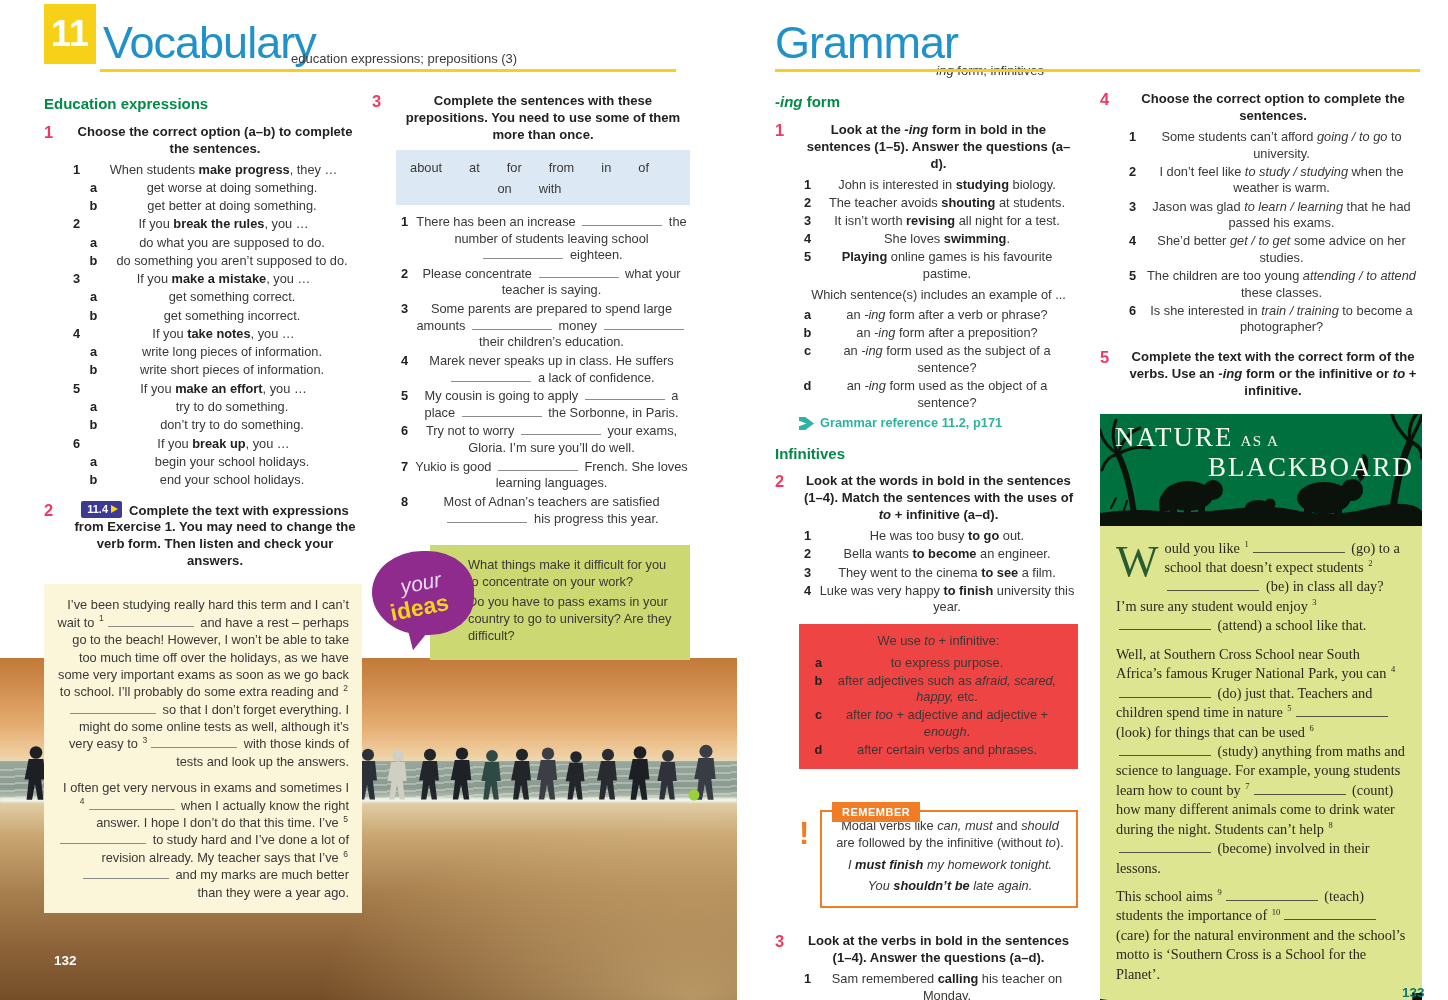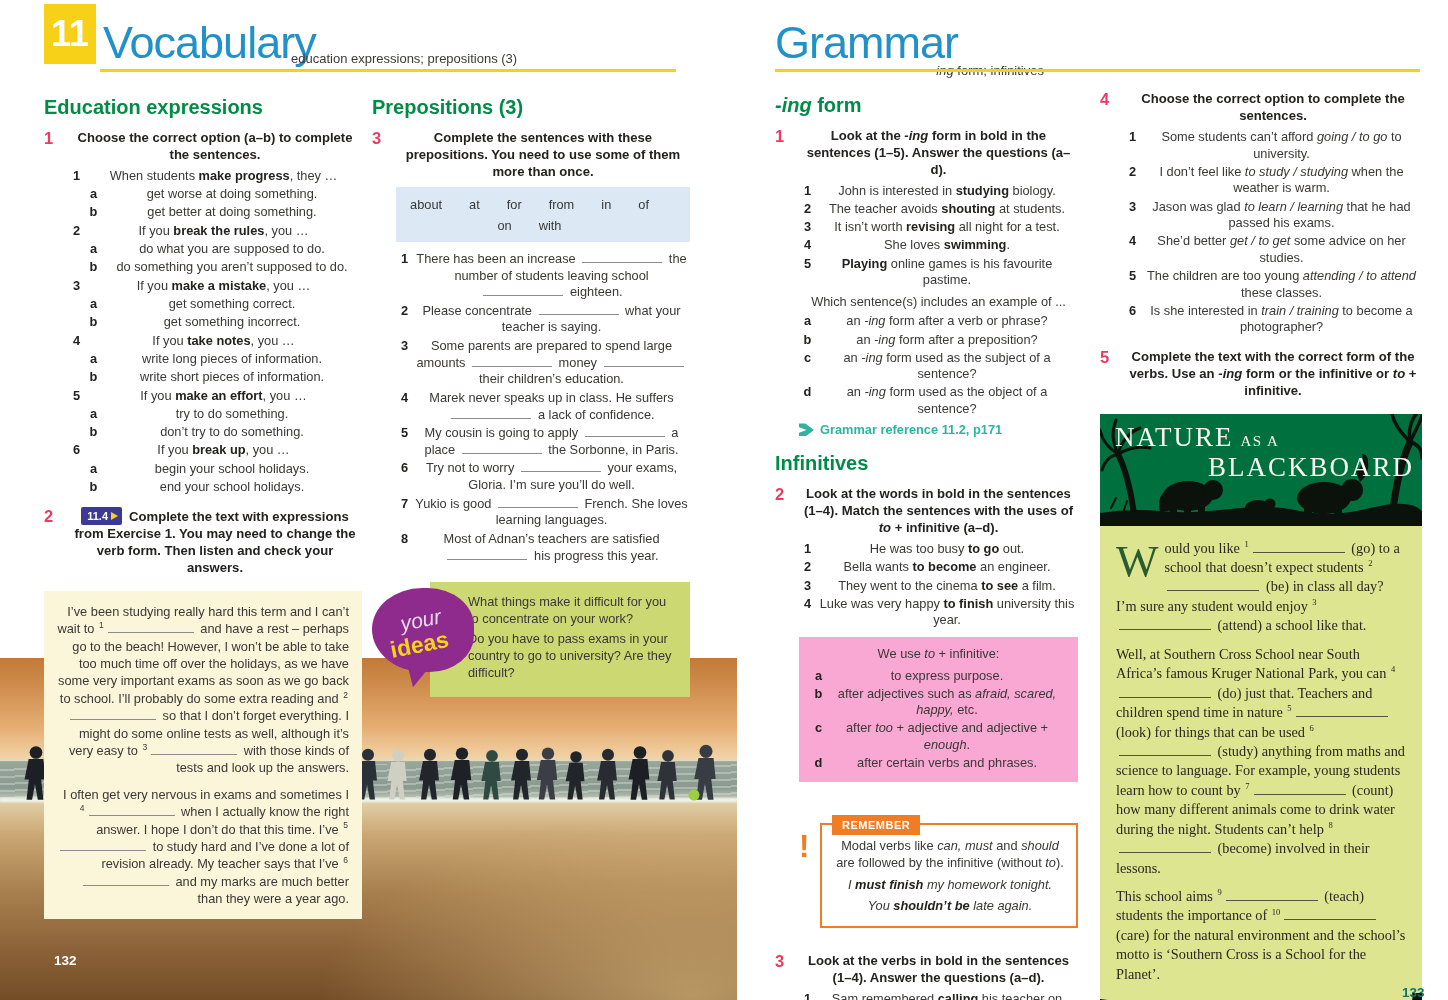--- a/index.html
+++ b/index.html
@@ -17,21 +17,21 @@
   .yrule { position:absolute; top:69px; height:2.5px; background:#f7d117; }
   .yr-left { left:100px; width:576px; } .yr-right { left:775px; width:645px; }
 
   
   .col { position:absolute; top:92px; }
   .colL1 { left:44px; width:318px; z-index:3; }
   .colL2 { left:372px; width:318px; z-index:3; }
   .colR1 { left:775px; top:90px; width:303px; height:912px; overflow:hidden; }
   .colR2 { left:1100px; top:90px; width:322px; height:912px; overflow:hidden; }
 
-  h2.green { color:#008c46; font-size:20px; font-weight:bold; margin:2px 0 9px; }
+  h2.green { color:#008c46; font-size:15px; font-weight:bold; margin:2px 0 9px; }
   .ex { display:flex; margin-bottom:10px; }
   .exnum { flex:none; width:24px; color:#ee3a63; font-weight:bold; font-size:16.5px; line-height:1.1; }
   .excontent { flex:1; min-width:0;text-align:center; }
   .intro { font-weight:bold; color:#242220; font-size:13.1px; line-height:1.3; margin:0 0 5px; }
   .intro .b { font-weight:bold; }
   .qrow { display:flex; margin:1.5px 0; }
   .qn { flex:none; width:17px; font-weight:bold; color:#242220; }
   .ql { flex:none; width:17px; font-weight:bold; color:#242220; }
   .qt { flex:1; min-width:0; }
   .opt { padding-left:17px; }
@@ -61,27 +61,27 @@
   .brow { display:flex; margin-bottom:4px; }
   .bdot { flex:none; width:16px; color:#647020; font-weight:bold; }
   .bubble { position:absolute; left:0; top:6px; width:102px; height:84px; background:#8e2b8d;
     border-radius:52% 48% 46% 54%; z-index:2; }
   .bubble:after { content:""; position:absolute; left:32px; bottom:-15px; width:30px; height:24px;
     background:#8e2b8d; clip-path:polygon(10% 0, 95% 0, 30% 100%); }
   .byour { display:block; color:#e8d9ee; font-size:21px; font-style:italic; transform:rotate(-11deg); margin:15px 0 0 28px; }
   .bideas { display:block; color:#f5d31a; font-size:23px; font-weight:bold; transform:rotate(-11deg); margin:-3px 0 0 18px; }
 
   
-  .usebox { background:#f9a8d4; padding:9px 11px; margin:8px 0 12px; }
+  .usebox { background:#ef4444; padding:9px 11px; margin:8px 0 12px; }
   .usebox .ut { margin-bottom:5px; }
 
   
   .remwrap { position:relative; padding-left:21px; margin:16px 0 14px; }
   .bang { position:absolute; left:0; top:8px; color:#f07d26; font-weight:bold; font-size:31px; line-height:1; }
-  .rembox { border:2px solid #f07d26; padding:13px 10px 9px 12px; position:relative;margin-top:41px; }
+  .rembox { border:2px solid #f07d26; padding:6px 10px 9px 12px; position:relative;margin-top:41px; }
   .remtab { position:absolute; top:-10px; left:10px; background:#f07d26; color:#fff; font-size:11px;
     font-weight:bold; letter-spacing:0.5px; padding:2.5px 10px; }
   .rembox p { margin-bottom:5px; } .rembox p:last-child { margin-bottom:2px; }
 
   
   .ref { display:flex; align-items:center; gap:6px; color:#2fb3a0; font-weight:bold; margin:4px 0 2px; cursor:pointer; }
   .refflag { flex:none; width:15px; height:13px; background:#2fb3a0;
     clip-path:polygon(0 0,42% 0,100% 50%,42% 100%,0 100%,0 71%,50% 50%,0 29%); }
 
   
@@ -238,21 +238,20 @@
             </span><span>Complete the text with expressions from Exercise 1. You may need to change the verb form. Then listen and check your answers.</span></p>
       </div>
     </div>
     <div class="cream">
       <p><span>I’ve been studying really hard this term and I can’t wait to </span><sup>1</sup><span class="blank" style="width: 86px;"></span><span> and have a rest – perhaps go to the beach! However, I won’t be able to take too much time off over the holidays, as we have some very important exams as soon as we go back to school. I’ll probably do some extra reading and </span><sup>2</sup><span class="blank" style="width: 86px;"></span><span> so that I don’t forget everything. I might do some online tests as well, although it’s very easy to </span><sup>3</sup><span class="blank" style="width: 86px;"></span><span> with those kinds of tests and look up the answers.</span></p>
       <p><span>I often get very nervous in exams and sometimes I </span><sup>4</sup><span class="blank" style="width: 86px;"></span><span> when I actually know the right answer. I hope I don’t do that this time. I’ve </span><sup>5</sup><span class="blank" style="width: 86px;"></span><span> to study hard and I’ve done a lot of revision already. My teacher says that I’ve </span><sup>6</sup><span class="blank" style="width: 86px;"></span><span> and my marks are much better than they were a year ago.</span></p>
     </div>
   </section>
 
   <section class="col colL2">
-    <h2 class="green">Prepositions (3)</h2>
 
     <div class="ex">
       <span class="exnum">3</span>
       <div class="excontent">
         <p class="intro">Complete the sentences with these prepositions. You need to use some of them more than once.</p>
         <div class="wordbox">
           <div>
             
           <span class="wb">about</span><span class="wb">at</span><span class="wb">for</span><span class="wb">from</span><span class="wb">in</span><span class="wb">of</span></div>
           <div>

